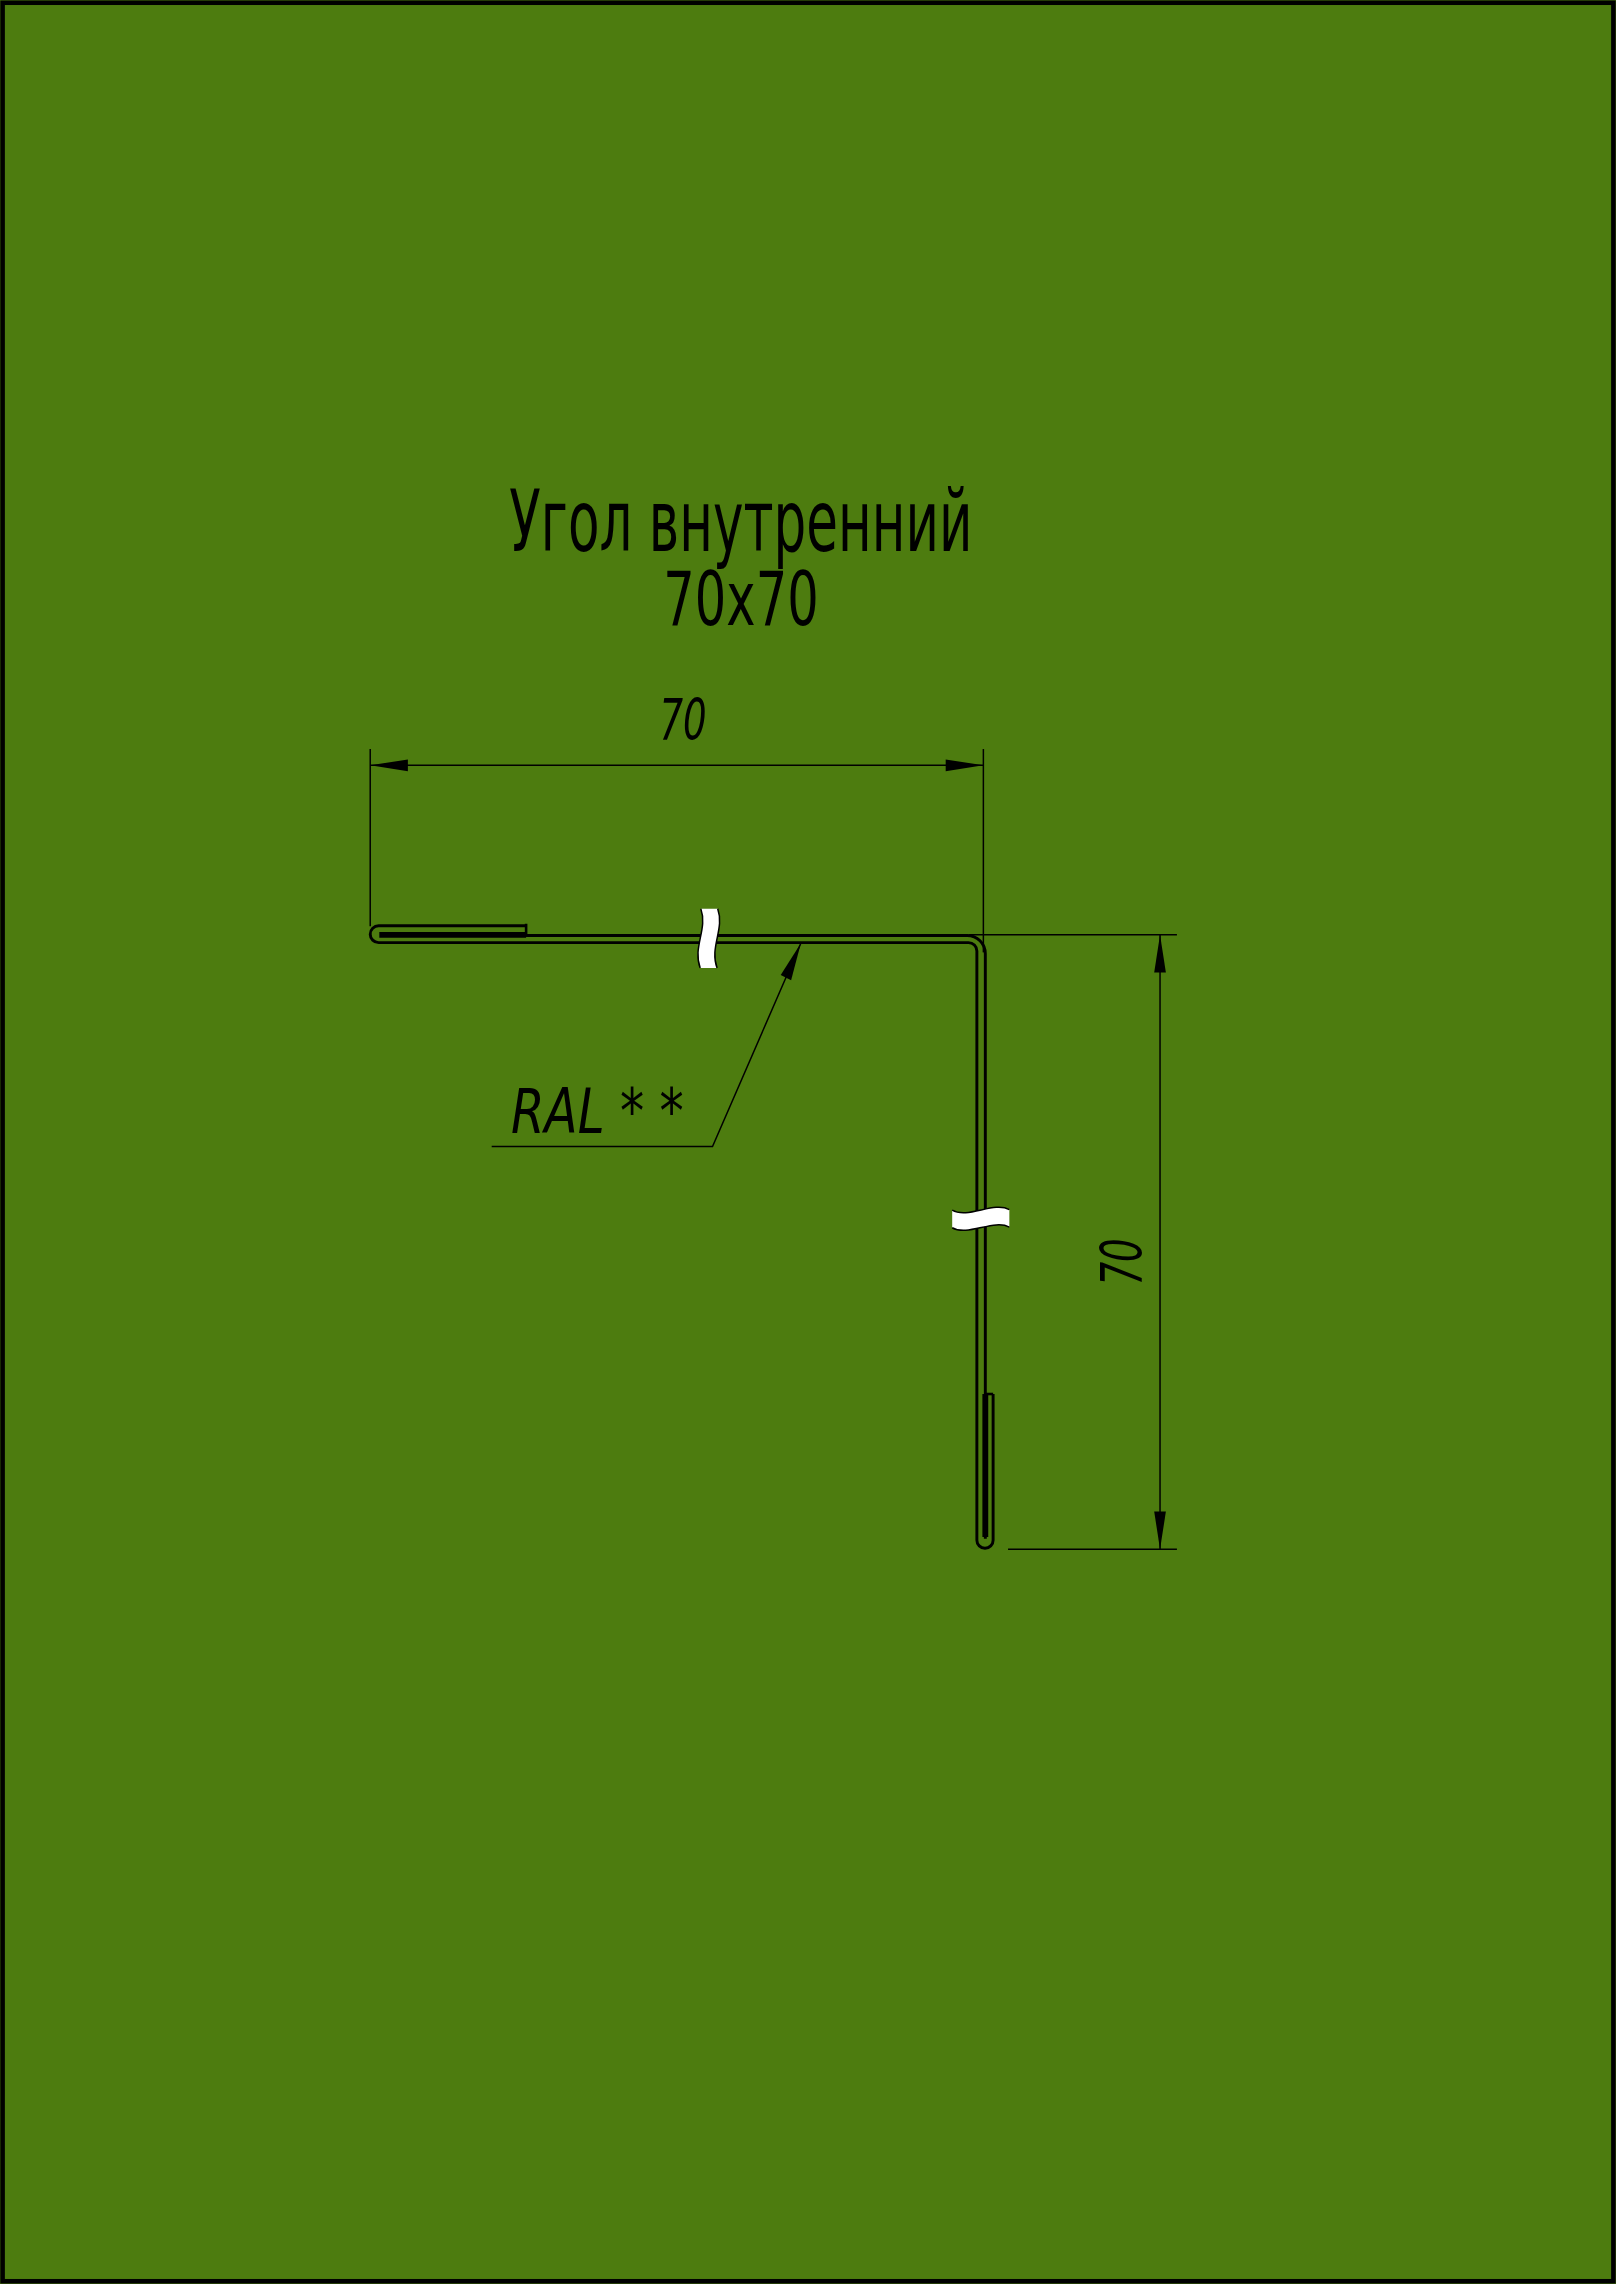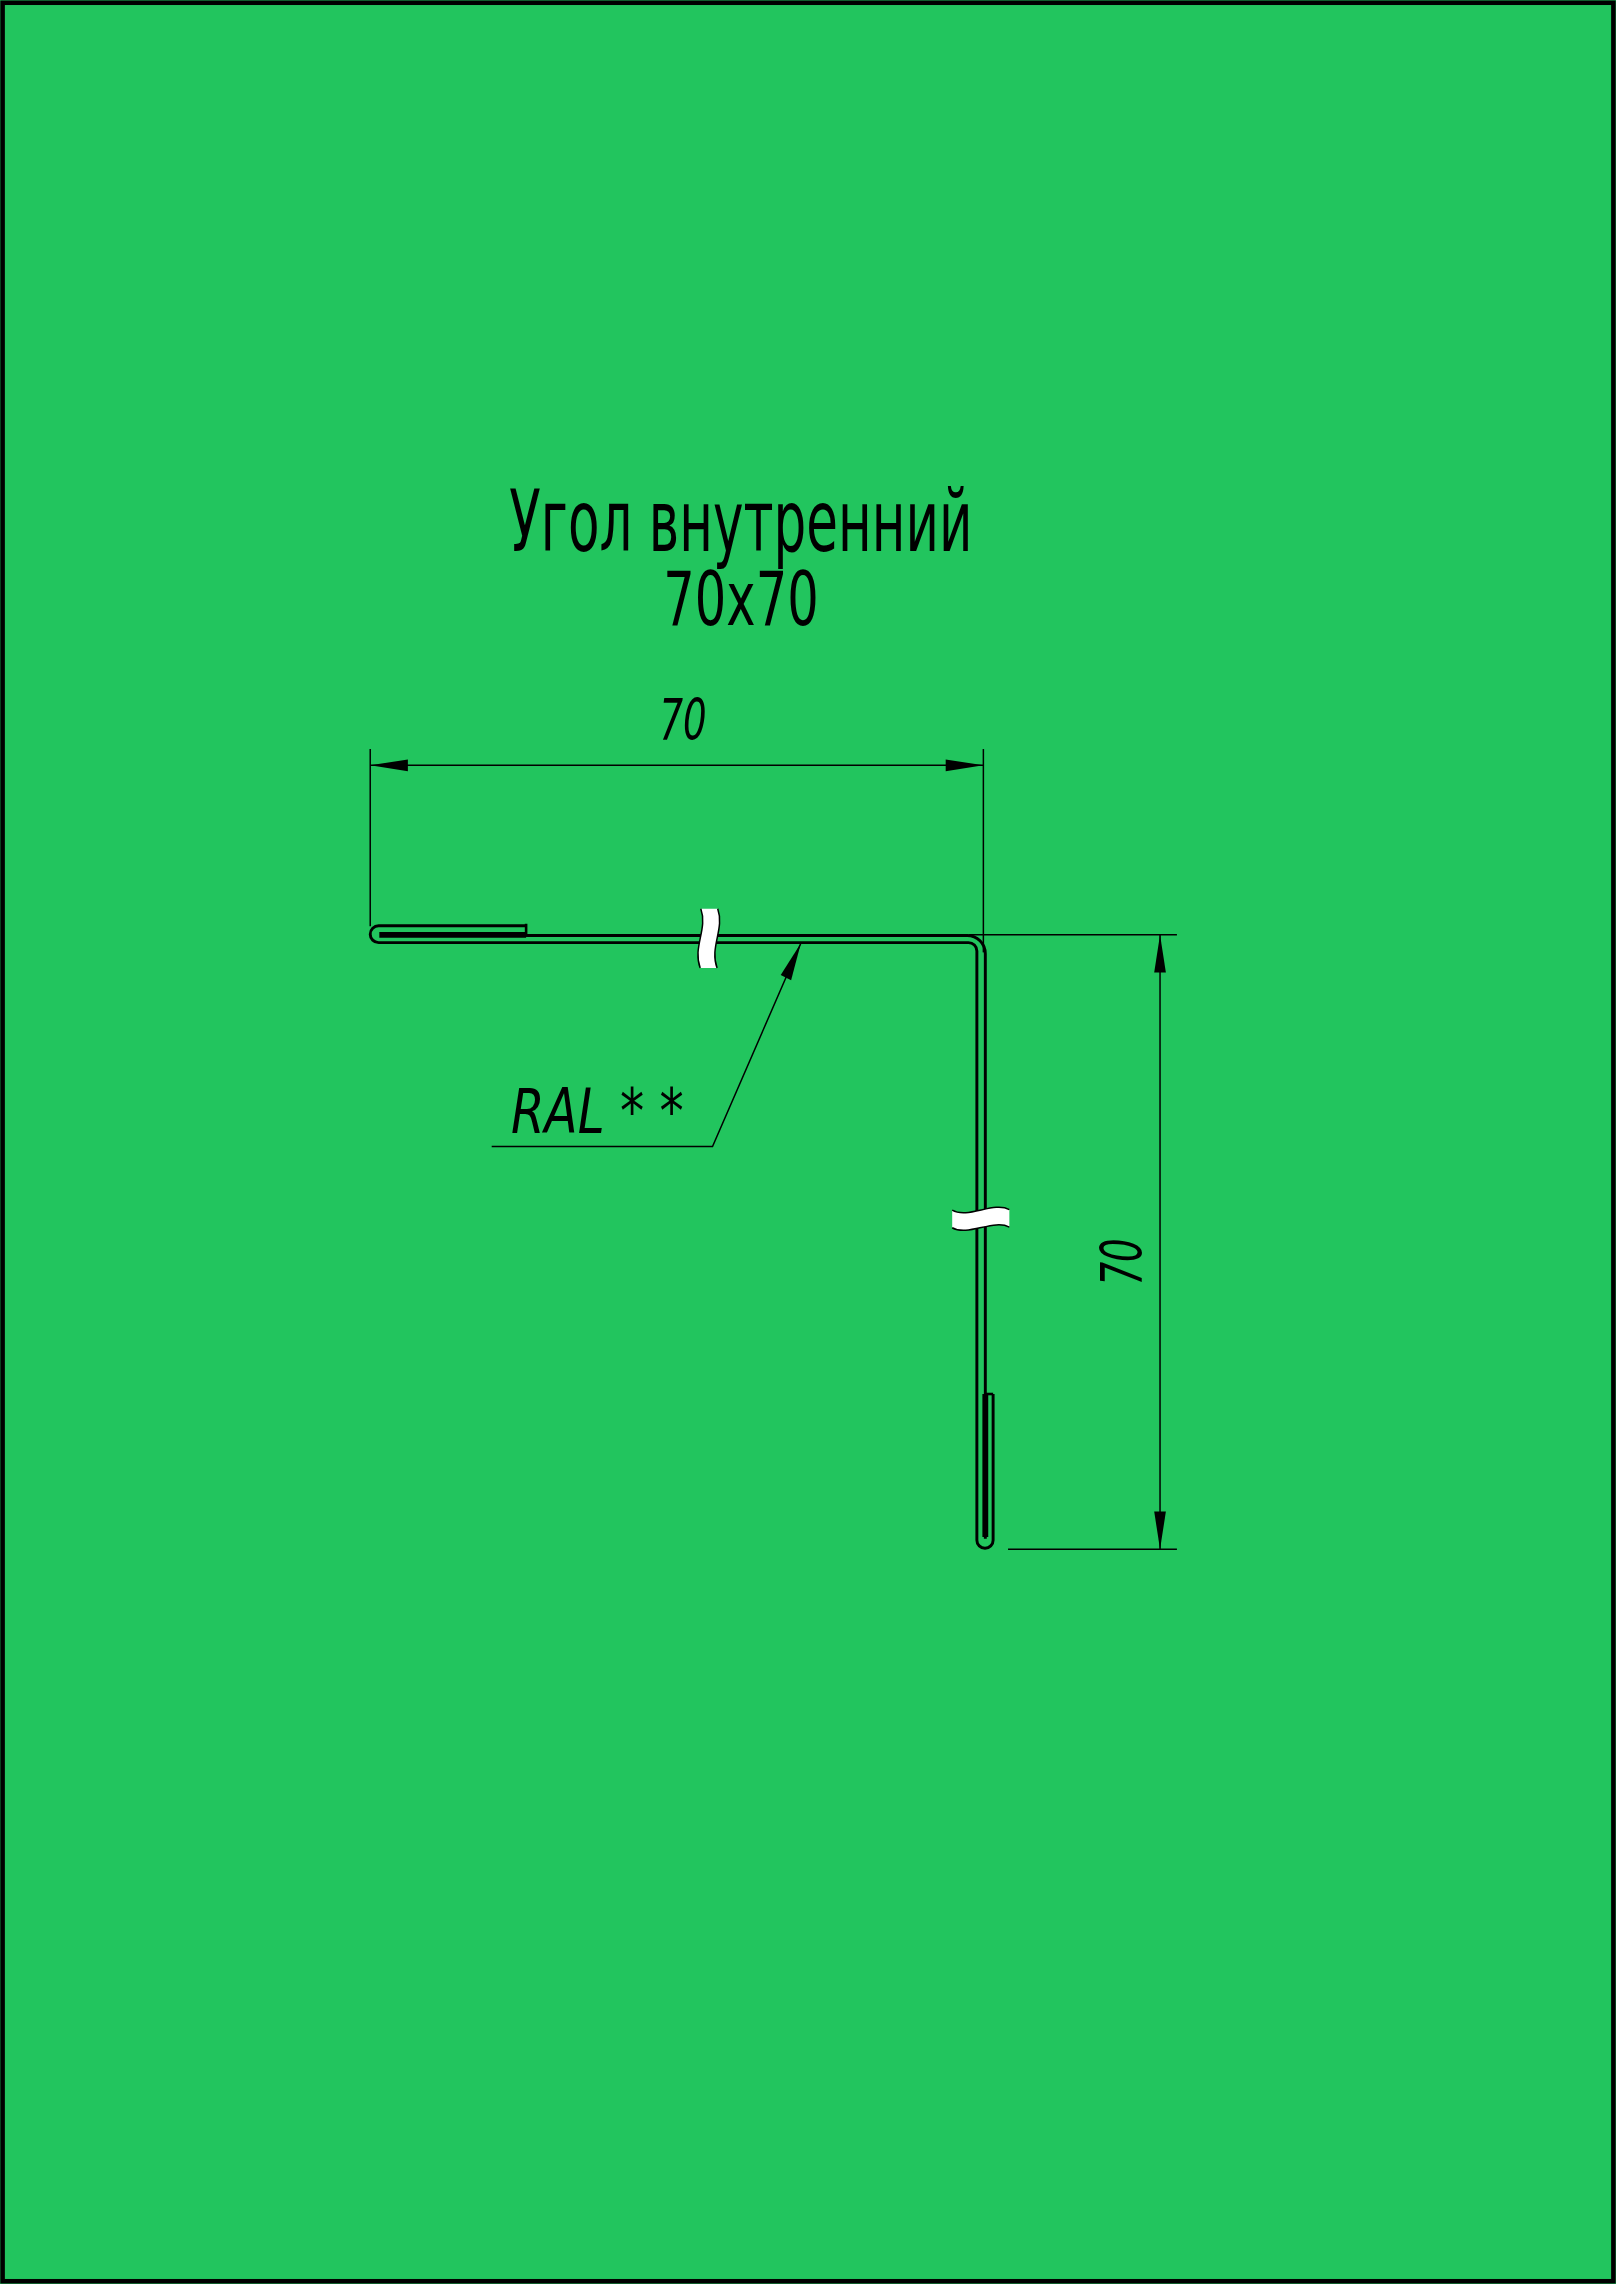--- a/index.html
+++ b/index.html
@@ -1,19 +1,19 @@
 <!DOCTYPE html>
 <html style="font-size:10.4px"><head>
 <meta charset="utf-8">
 <style>
   html,body{margin:0;padding:0;background:#e8e8e8;}
   .page{
     position:relative;
     width:1616px;height:2284px;
-    background:#22c55e;
+    background:#4d7c0f;
     font-family:"DejaVu Sans", sans-serif;
     overflow:hidden;
   }
   .page svg{position:absolute;left:0;top:0;}
   .txt{
     position:absolute;
     color:#000;
     white-space:nowrap;
     line-height:1;
   }

